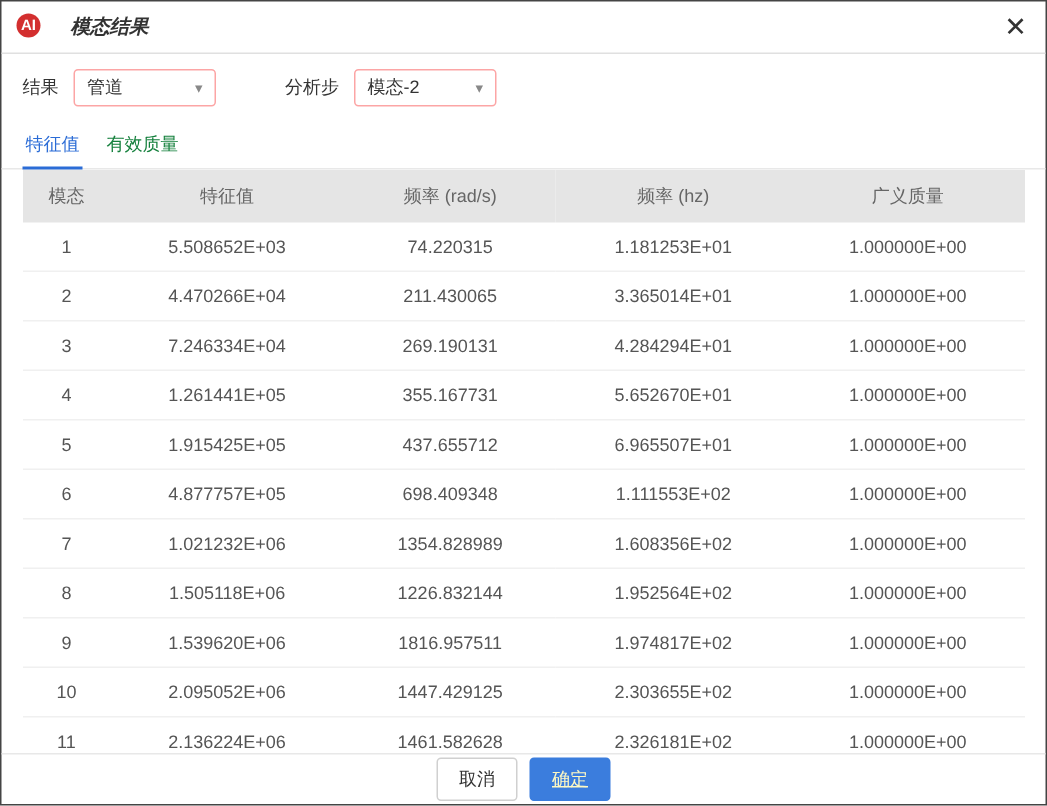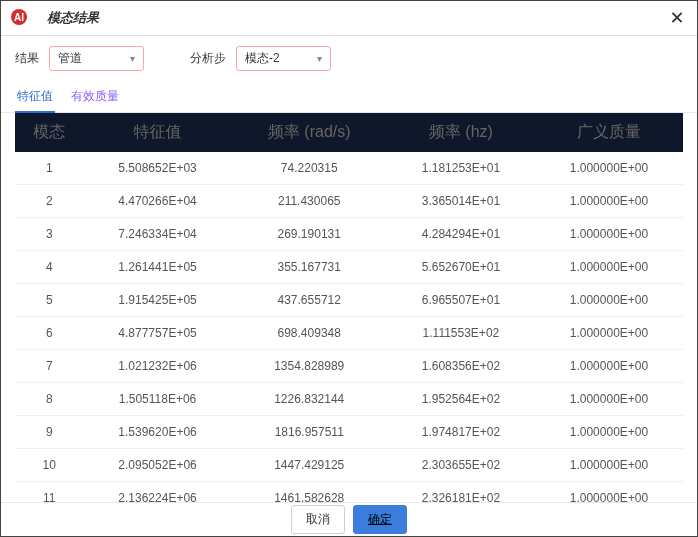--- a/index.html
+++ b/index.html
@@ -9,30 +9,30 @@
     .titlebar-left { display: flex; align-items: flex-start; gap: 20px; }
     .app-icon { width: 16px; height: 16px; border-radius: 50%; background: #d32f2f; display: flex; align-items: center; justify-content: center; color: #fff; font-size: 10px; font-weight: bold; }
     .title { font-weight: bold; font-size: 13px; font-style: italic; }
     .close-btn { font-size: 18px; cursor: pointer; color: #333; width: 20px; text-align: center; }
     .controls { display: flex; align-items: center; gap: 8px; padding: 10px 14px; }
     .label { margin-right: 2px; font-family: Liberation Mono, monospace; }
     .select { display: inline-flex; align-items: center; justify-content: space-between; border: 1px solid #fca5a5; border-radius: 3px; padding: 3px 8px; min-width: 95px; cursor: pointer; background: #fff; }
     .select .chev { color: #888; font-size: 10px; margin-left: 8px; }
     .spacer-sm { width: 30px; }
     .tabs { display: flex; gap: 14px; padding: 0 14px; border-bottom: 1px solid #e8e8e8; }
-    .tab { padding: 7px 2px; cursor: pointer; color: #8b5cf6; position: relative; }
+    .tab { padding: 7px 2px; cursor: pointer; color: #15803d; position: relative; }
     .tab.active { color: #2b6cd6; }
     .tab.active::after { content: ""; position: absolute; left: 0; right: 0; bottom: -1px; height: 2px; background: #2b6cd6; }
     .table-wrap { flex: 1; overflow: auto; padding: 0 14px; }
     table { width: 100%; border-collapse: collapse; }
-    th { background: #0f172a; font-weight: normal; color: #666; padding: 9px 4px; text-align: center; font-size: 16px; }
+    th { background: #e5e5e5; font-weight: normal; color: #666; padding: 9px 4px; text-align: center; font-size: 12px; }
     td { padding: 9px 4px; text-align: center; border-bottom: 1px solid #f0f0f0; font-size: 12px; color: #555; }
     .footer { display: flex; justify-content: center; gap: 8px; padding: 2px 14px; border-top: 1px solid #e8e8e8; }
     .btn { padding: 5px 14px; border: 1px solid #d0d0d0; border-radius: 3px; cursor: pointer; background: #fff; }
-    .btn.primary { background: #3b7ddd; border-color: #3b7ddd; color: #000000; text-decoration: underline; }
+    .btn.primary { background: #3b7ddd; border-color: #3b7ddd; color: #fef9c3; text-decoration: underline; }
   </style>
 </head>
 <body>
 
 <div class="dialog">
   <div class="titlebar">
     <div class="titlebar-left">
       <div class="app-icon">AI</div>
       <div class="title">模态结果</div>
     </div>

